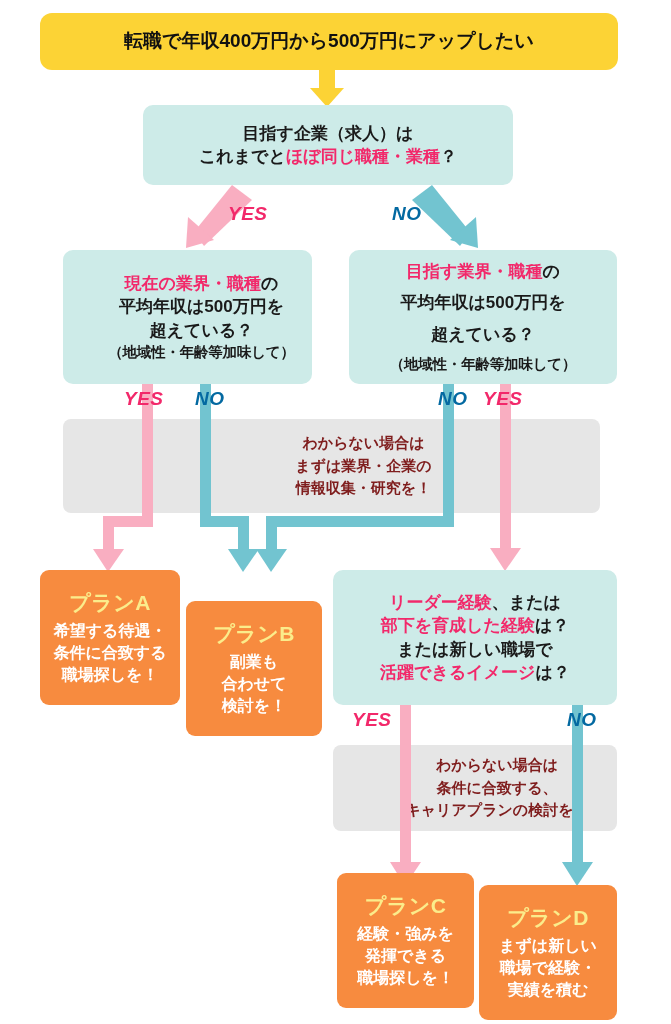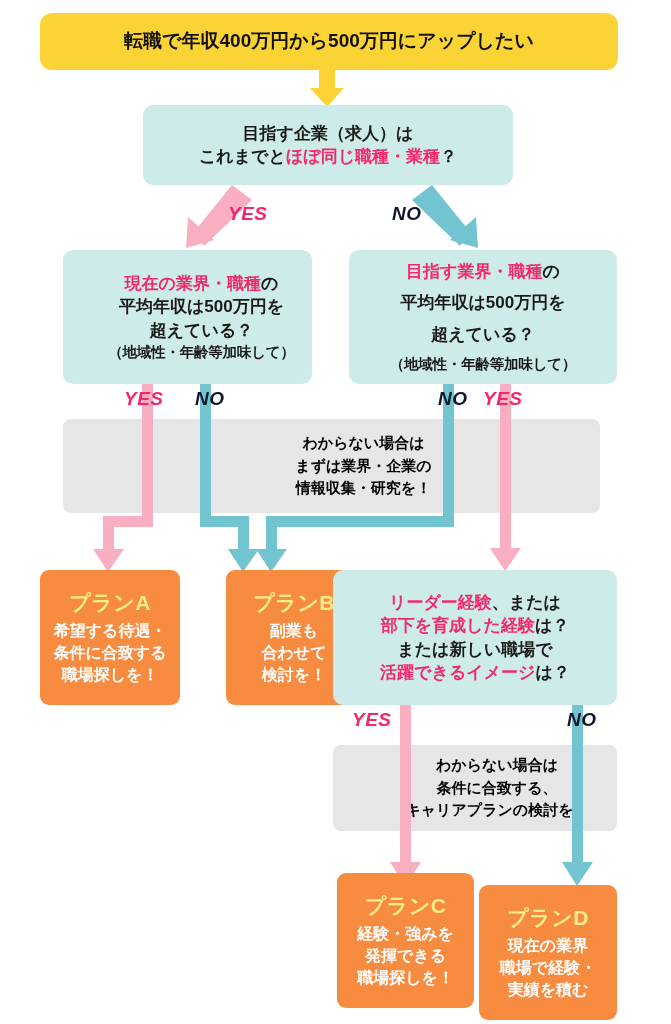--- a/index.html
+++ b/index.html
@@ -59,40 +59,40 @@
     position:absolute;
     box-sizing:border-box;
     background:#E6E6E6;
     border-radius:8px;
     z-index:1;
     display:flex;
     align-items:center;
     justify-content:center;
   }
   .note-text{
-    color:#000000;
+    color:#7f1d1d;
     font-size:15px;
     font-weight:bold;
     text-align:center;
     line-height:1.5;
     z-index:2;
   }
   .note-text.shift{transform:translateX(32px);}
   .note-text.shift2{transform:translateX(32px);}
   .lbl{
     position:absolute;
     font-size:19px;
     font-weight:bold;
     font-style:italic;
     letter-spacing:0.5px;
     z-index:6;
     white-space:nowrap;
   }
   .lbl-yes{color:#F2286A;}
-  .lbl-no{color:#0f172a;}
+  .lbl-no{color:#0369a1;}
   svg.wires{
     position:absolute;
     left:0;top:0;
     width:671px;height:1024px;
     z-index:2;
     pointer-events:none;
   }
 </style>
 </head>
 <body>
@@ -199,21 +199,21 @@
     <div class="sub">（地域性・年齢等加味して）</div>
   </div>
 
   <div class="node plan" style="left:40px;top:570px;width:140px;height:135px;">
     <div class="ptitle">プランA</div>
     <div>希望する待遇・</div>
     <div>条件に合致する</div>
     <div>職場探しを！</div>
   </div>
 
-  <div class="node plan" style="left:186px;top:570px;width:136px;height:135px;margin-left:40px;">
+  <div class="node plan" style="left:186px;top:601px;width:136px;height:135px;">
     <div class="ptitle">プランB</div>
     <div>副業も</div>
     <div>合わせて</div>
     <div>検討を！</div>
   </div>
 
   <div class="node q" style="left:333px;top:570px;width:284px;height:135px;">
     <div>
       <span class="hl">リーダー経験</span><span>、または</span>
     </div>
@@ -228,21 +228,21 @@
 
   <div class="node plan" style="left:337px;top:873px;width:137px;height:135px;">
     <div class="ptitle">プランC</div>
     <div>経験・強みを</div>
     <div>発揮できる</div>
     <div>職場探しを！</div>
   </div>
 
   <div class="node plan" style="left:479px;top:873px;width:138px;height:135px;margin-top:12px;">
     <div class="ptitle">プランD</div>
-    <div>現在の業界</div>
+    <div>まずは新しい</div>
     <div>職場で経験・</div>
     <div>実績を積む</div>
   </div>
 
   <div class="lbl lbl-yes" style="left:228px;top:203px;">YES</div>
   <div class="lbl lbl-no" style="left:392px;top:203px;">NO</div>
 
   <div class="lbl lbl-yes" style="left:124px;top:388px;">YES</div>
   <div class="lbl lbl-no" style="left:195px;top:388px;">NO</div>
 

